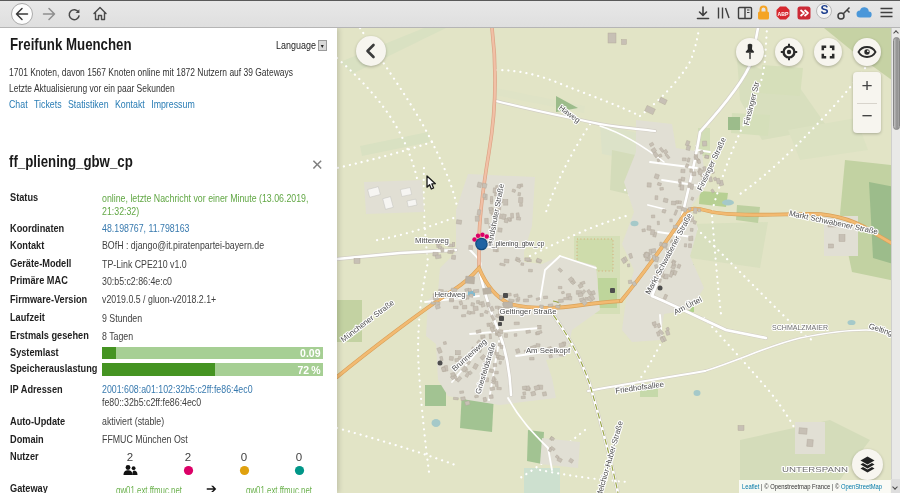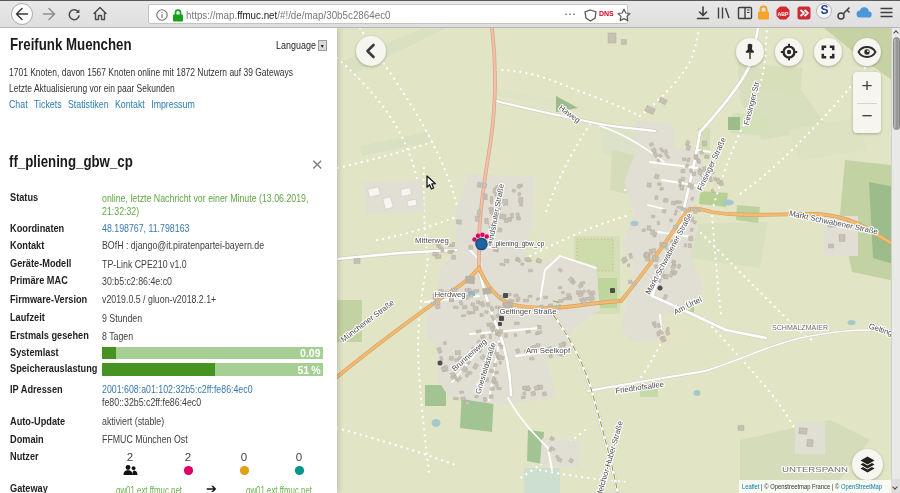--- a/index.html
+++ b/index.html
@@ -721,21 +721,21 @@
             <div class="fill" style="width:14px"></div>
             <span class="bartext">0.09</span>
           </div>
         </div>
       </div>
 <div class="row" style="top:334.2px">
         <div class="lbl">Speicherauslastung</div>
         <div class="val nos">
           <div class="bar">
             <div class="fill" style="width:113px"></div>
-            <span class="bartext">51 %</span>
+            <span class="bartext">72 %</span>
           </div>
         </div>
       </div>
 <div class="row" style="top:354.5px">
         <div class="lbl">IP Adressen</div>
         <div class="val"><span class="blue">2001:608:a01:102:32b5:c2ff:fe86:4ec0</span><br>fe80::32b5:c2ff:fe86:4ec0</div>
       </div>
 <div class="row" style="top:386.5px">
         <div class="lbl">Auto-Update</div>
         <div class="val">aktiviert (stable)</div>
@@ -797,40 +797,20 @@
 <svg style="position:absolute;left:40px;top:6px" width="18" height="16" viewBox="0 0 18 16">
         <path d="M9,2.5 L14.5,8 L9,13.5 M14.5,8 L3.5,8" fill="none" stroke="#8e8e8e" stroke-width="1.5" stroke-linecap="round" stroke-linejoin="round"></path>
       </svg>
 <svg style="position:absolute;left:66px;top:6px" width="16" height="16" viewBox="0 0 16 16">
         <path d="M12.6,6.2 A5,5 0 1 0 13.2,9.4" fill="none" stroke="#4a4a4a" stroke-width="1.5"></path>
         <path d="M13.4,3.2 L13.4,7 L9.6,7 Z" fill="#4a4a4a"></path>
       </svg>
 <svg style="position:absolute;left:92px;top:5px" width="16" height="17" viewBox="0 0 16 17">
         <path d="M2,8.5 L8,2.5 L14,8.5 M3.5,7.5 L3.5,14.5 L6.5,14.5 L6.5,10.5 L9.5,10.5 L9.5,14.5 L12.5,14.5 L12.5,7.5" fill="none" stroke="#4a4a4a" stroke-width="1.4" stroke-linejoin="round" stroke-linecap="round"></path>
       </svg>
-<div id="urlbar">
-<svg style="position:absolute;left:7px;top:4px" width="12" height="12" viewBox="0 0 12 12">
-          <circle cx="6" cy="6" r="5.2" fill="none" stroke="#737373" stroke-width="1.1"></circle>
-          <rect x="5.45" y="5" width="1.1" height="4" fill="#737373"></rect>
-          <rect x="5.45" y="2.8" width="1.1" height="1.2" fill="#737373"></rect>
-        </svg>
-<svg style="position:absolute;left:23px;top:3.5px" width="12" height="13" viewBox="0 0 12 13">
-          <rect x="1" y="5.5" width="10" height="7" rx="1" fill="#16a118"></rect>
-          <path d="M3.5,6 L3.5,3.8 A2.5,2.6 0 0 1 8.5,3.8 L8.5,6" fill="none" stroke="#16a118" stroke-width="1.7"></path>
-        </svg>
-<div class="t">https://map.<b>ffmuc.net</b>/#!/de/map/30b5c2864ec0</div>
-<div style="position:absolute;left:415px;top:2px;color:#5a5a5a;font-size:12px;letter-spacing:1px;">⋯</div>
-<svg style="position:absolute;left:435px;top:3.5px" width="13" height="13" viewBox="0 0 13 13">
-          <path d="M6.5,1 L12,3 L11,9 L6.5,12 L2,9 L1,3 Z" fill="none" stroke="#5a5a5a" stroke-width="1.3"></path>
-        </svg>
-<div style="position:absolute;left:450px;top:5px;color:#d70022;font-size:7px;font-weight:bold;">DNS</div>
-<svg style="position:absolute;left:468px;top:3px" width="14" height="14" viewBox="0 0 14 14">
-          <path d="M7,1.2 L8.8,5 L13,5.5 L10,8.4 L10.8,12.6 L7,10.6 L3.2,12.6 L4,8.4 L1,5.5 L5.2,5 Z" fill="none" stroke="#5a5a5a" stroke-width="1.2" stroke-linejoin="round"></path>
-        </svg>
-</div>
 
 <svg class="ricon" style="left:695px" width="16" height="16" viewBox="0 0 16 16">
         <path d="M8,2 L8,10 M4.5,7 L8,10.5 L11.5,7" fill="none" stroke="#3f3f3f" stroke-width="1.6" stroke-linecap="round" stroke-linejoin="round"></path>
         <path d="M2.5,13.5 L13.5,13.5" stroke="#3f3f3f" stroke-width="1.6" stroke-linecap="round"></path>
       </svg>
 <svg class="ricon" style="left:716px" width="16" height="16" viewBox="0 0 16 16">
         <g stroke="#3f3f3f" stroke-width="1.4" fill="none">
           <path d="M2.5,2.5 L2.5,13.5"></path>
           <path d="M6.5,2.5 L6.5,13.5"></path>
           <path d="M9.5,3 L13,13"></path>

